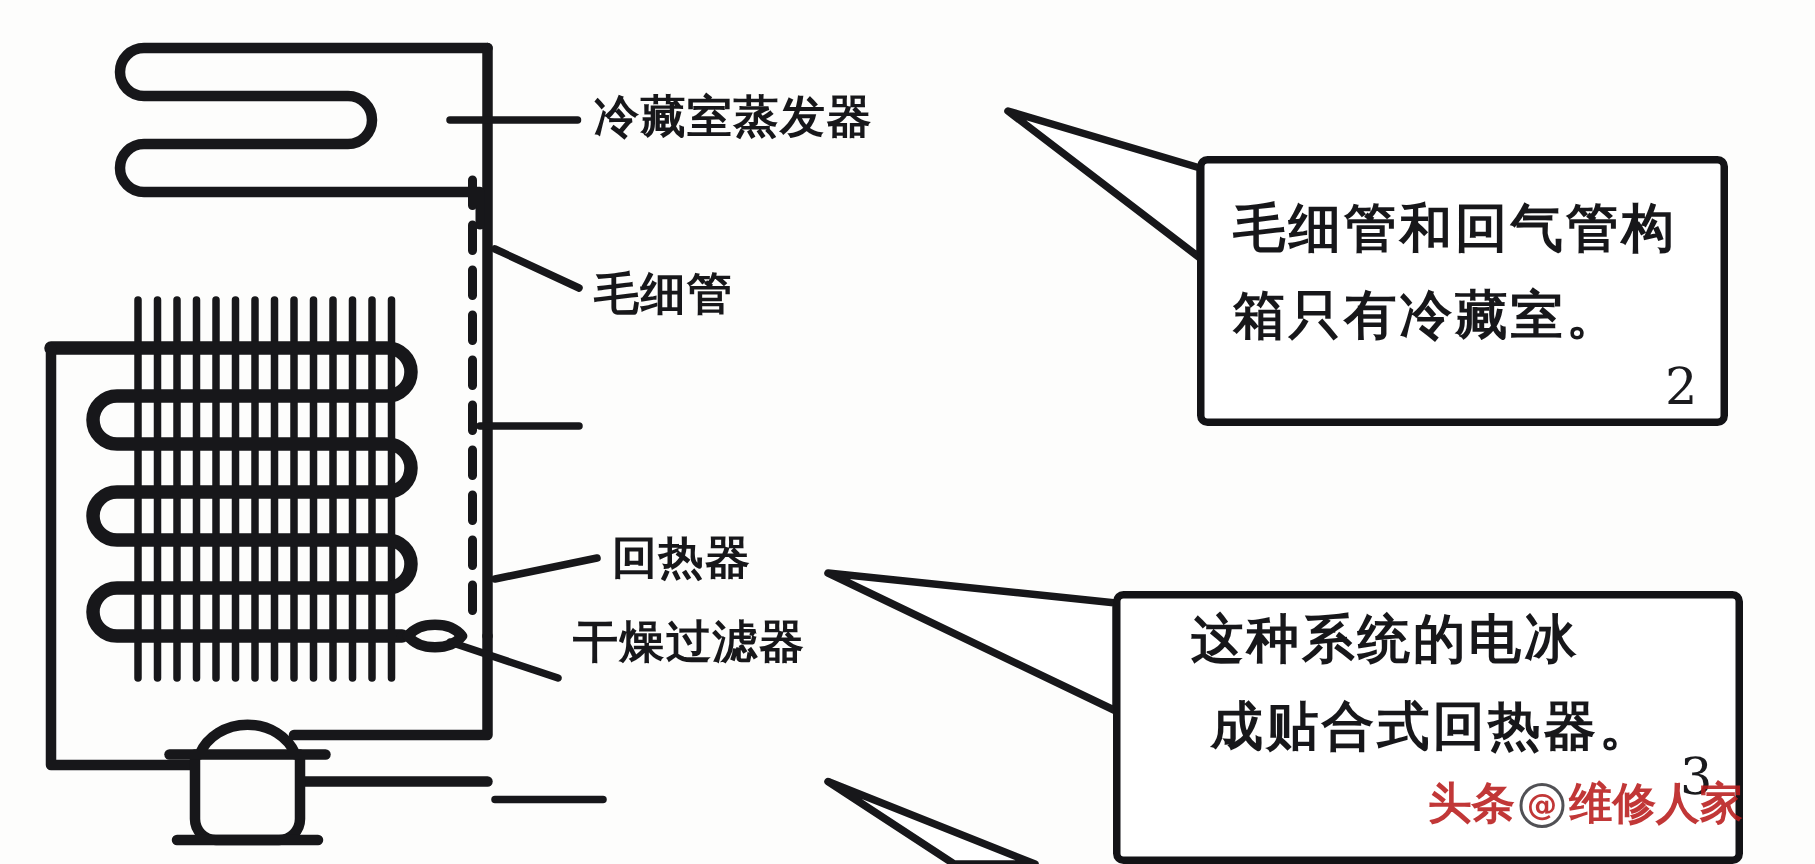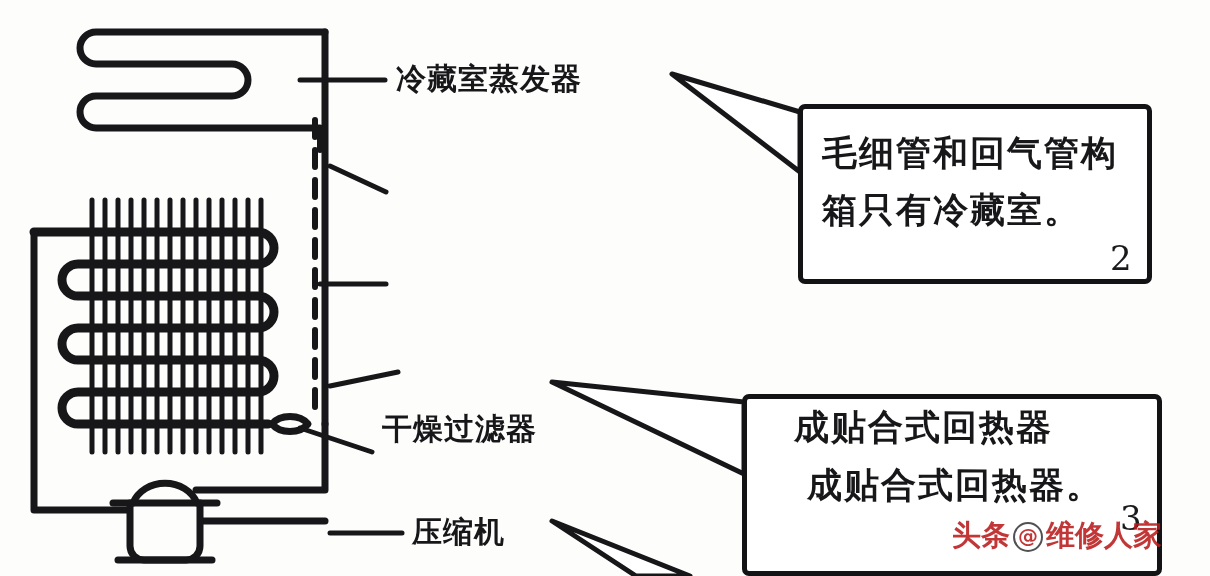--- a/index.html
+++ b/index.html
@@ -200,34 +200,35 @@
       <g stroke="none" fill="#ffffff">
         <rect x="801" y="110" width="10" height="66"></rect>
         <rect x="745" y="400" width="10" height="78"></rect>
       </g>
 
     </g>
   </svg>
 
   <div class="label-text part-label" style="left:396px; top:62px;">冷藏室蒸发器</div>
 
-
-
+  <div class="label-text part-label" style="left:396px; top:180px;">毛细管</div>
+
+
+  <div class="label-text part-label" style="left:408px; top:356px;">回热器</div>
 
   <div class="label-text part-label" style="left:382px; top:412px;">干燥过滤器</div>
 
-  <div class="label-text part-label" style="left:412px; top:515px;">压缩机</div>
 
   <div class="callout-box" style="left:798px; top:104px; width:354px; height:180px;"></div>
   <div class="callout-text" style="left:822px; top:124px;">毛细管和回气管构</div>
   <div class="callout-text" style="left:822px; top:182px;font-family:Liberation Serif, serif;">箱只有冷藏室。</div>
   <div class="callout-num" style="left:1110px; top:238px;">2</div>
 
   <div class="callout-box" style="left:742px; top:394px; width:420px; height:182px;"></div>
-  <div class="callout-text" style="left:794px; top:398px;">成贴合式回热器</div>
+  <div class="callout-text" style="left:794px; top:398px;">这种系统的电冰</div>
   <div class="callout-text" style="left:794px; top:456px;margin-left:13px;">成贴合式回热器。</div>
   <div class="callout-num" style="left:1120px; top:498px;">3</div>
 
   <div class="watermark" style="left:952px; top:516px;">
     <span>头条</span><span class="wm-at">@</span><span>维修人家</span>
   </div>
 
 </div>
 
 </body></html>

